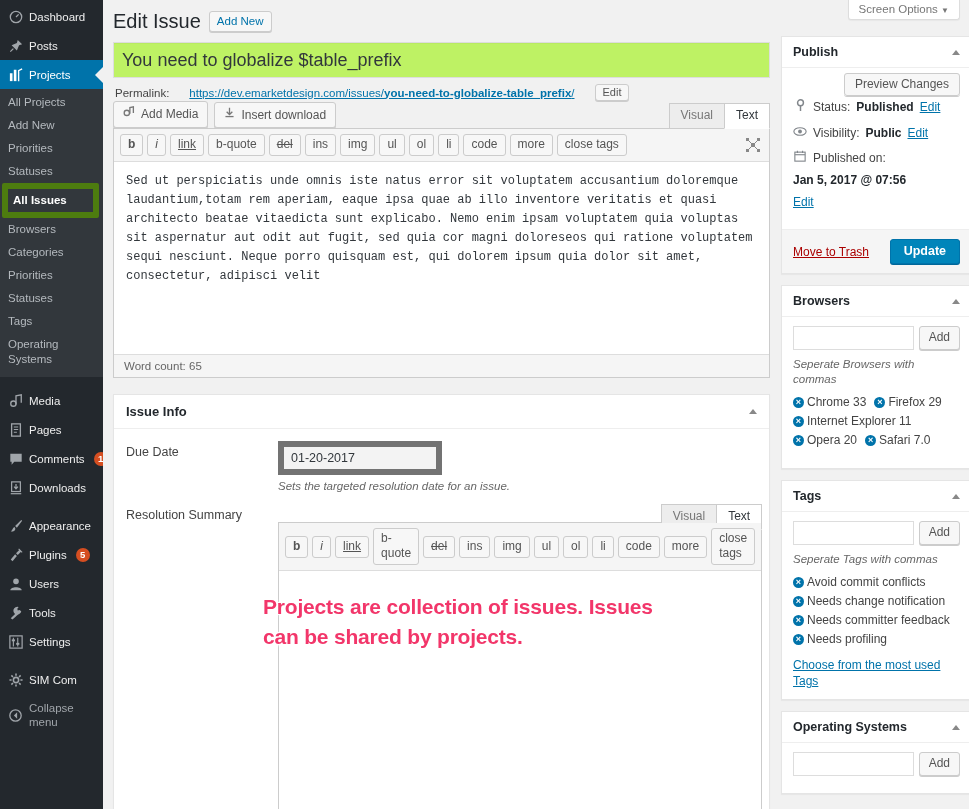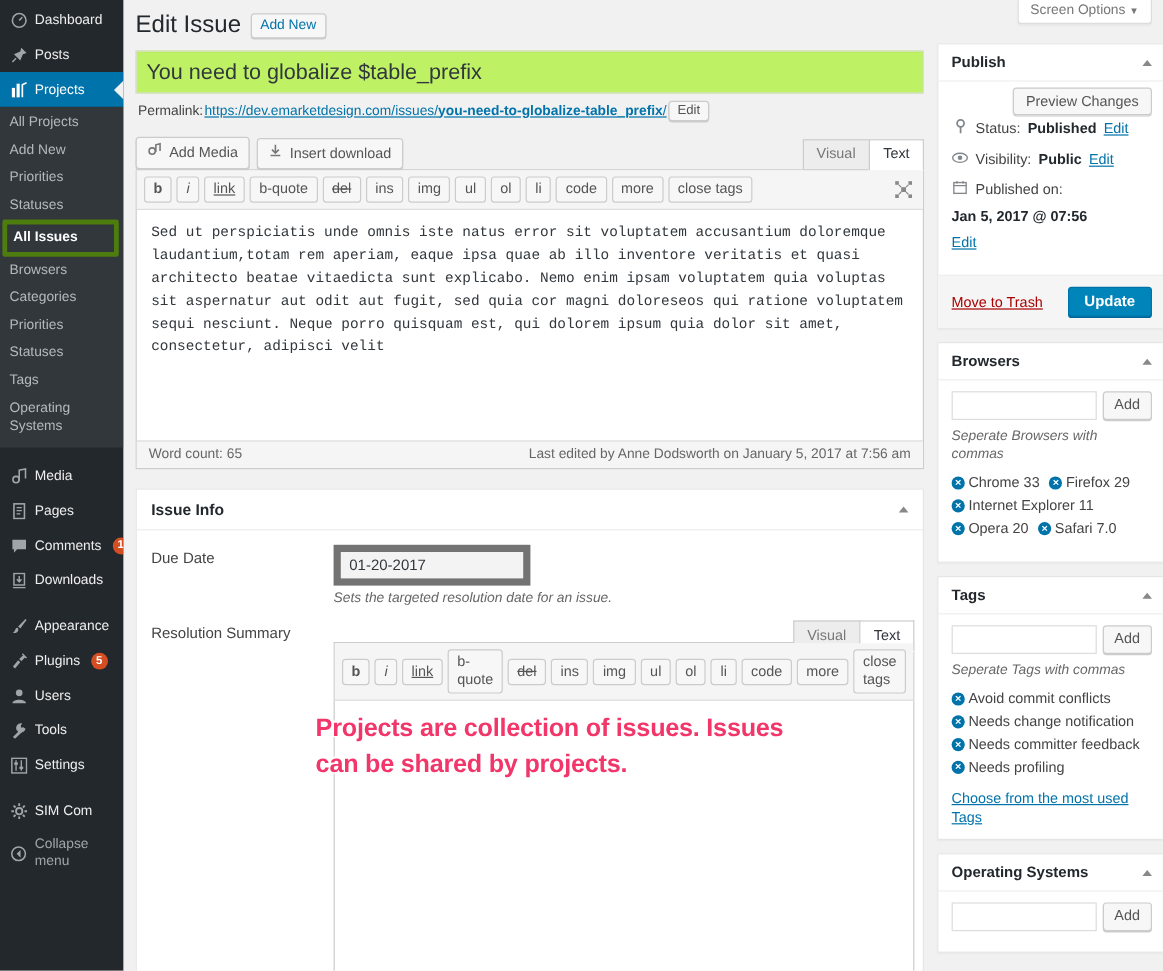--- a/index.html
+++ b/index.html
@@ -60,21 +60,21 @@
     padding: 4px 0 4px 8px;
     color: #b4b9be;
     font-size: 11.5px;
     line-height: 15px;
     cursor: pointer;
   }
   .submenu-item.current {
     color: #fff; font-weight: bold;
   }
   .submenu-item.boxed {
-    border: 4px solid #4d7c0f;
+    border: 6px solid #4d7c0f;
     margin: 0 4px 0 2px;
     padding-left: 5px;
     border-radius: 2px;
   }
   .menu-sep { height: 9px; }
   .badge {
     display: inline-block;
     background: #d54e21;
     color: #fff;
     border-radius: 9px;
@@ -143,24 +143,24 @@
     padding: 5px 8px;
     border: 1px solid #ddd;
     background: #bef264;
     color: #32373c;
     outline: none;
     line-height: 24px;
     font-family: "Liberation Sans", sans-serif;
     box-shadow: inset 0 1px 1px rgba(0,0,0,.03);
   }
   .permalink-row {
-    margin: 6px 0 13px 2px;
+    margin: 6px 0 0 2px;
     font-size: 11.5px;
     color: #666;
-    display: flex; align-items: center; gap: 1px;
+    display: flex; align-items: center; gap: 20px;
   }
   .permalink-row .pl-label { color: #444; }
   .permalink-link { color: #0073aa; text-decoration: underline; }
   .permalink-link b { font-weight: bold; }
   .mini-btn {
     font-size: 11px;
     padding: 1px 7px 2px 7px;
     border: 1px solid #ccc;
     background: #f7f7f7;
     border-radius: 3px;
@@ -649,21 +649,20 @@
               <span class="qt-btn">ul</span>
               <span class="qt-btn">ol</span>
               <span class="qt-btn">li</span>
               <span class="qt-btn">code</span>
               <span class="qt-btn">more</span>
               <span class="qt-btn">close tags</span>
             </div>
           <div class="editor-body">Sed ut perspiciatis unde omnis iste natus error sit voluptatem accusantium doloremque laudantium,totam rem aperiam, eaque ipsa quae ab illo inventore veritatis et quasi architecto beatae vitaedicta sunt explicabo. Nemo enim ipsam voluptatem quia voluptas sit aspernatur aut odit aut fugit, sed quia cor magni doloreseos qui ratione voluptatem sequi nesciunt. Neque porro quisquam est, qui dolorem ipsum quia dolor sit amet, consectetur, adipisci velit</div>
           <div class="editor-status">
             <span>Word count: 65</span>
-            <span>Last edited by Anne Dodsworth on January 5, 2017 at 7:56 am</span>
           </div>
         </div>
 
         
         <div class="postbox">
           <div class="postbox-header">
             <span>Issue Info</span>
             <span class="toggle-ind"></span>
           </div>
           <div class="postbox-body">

